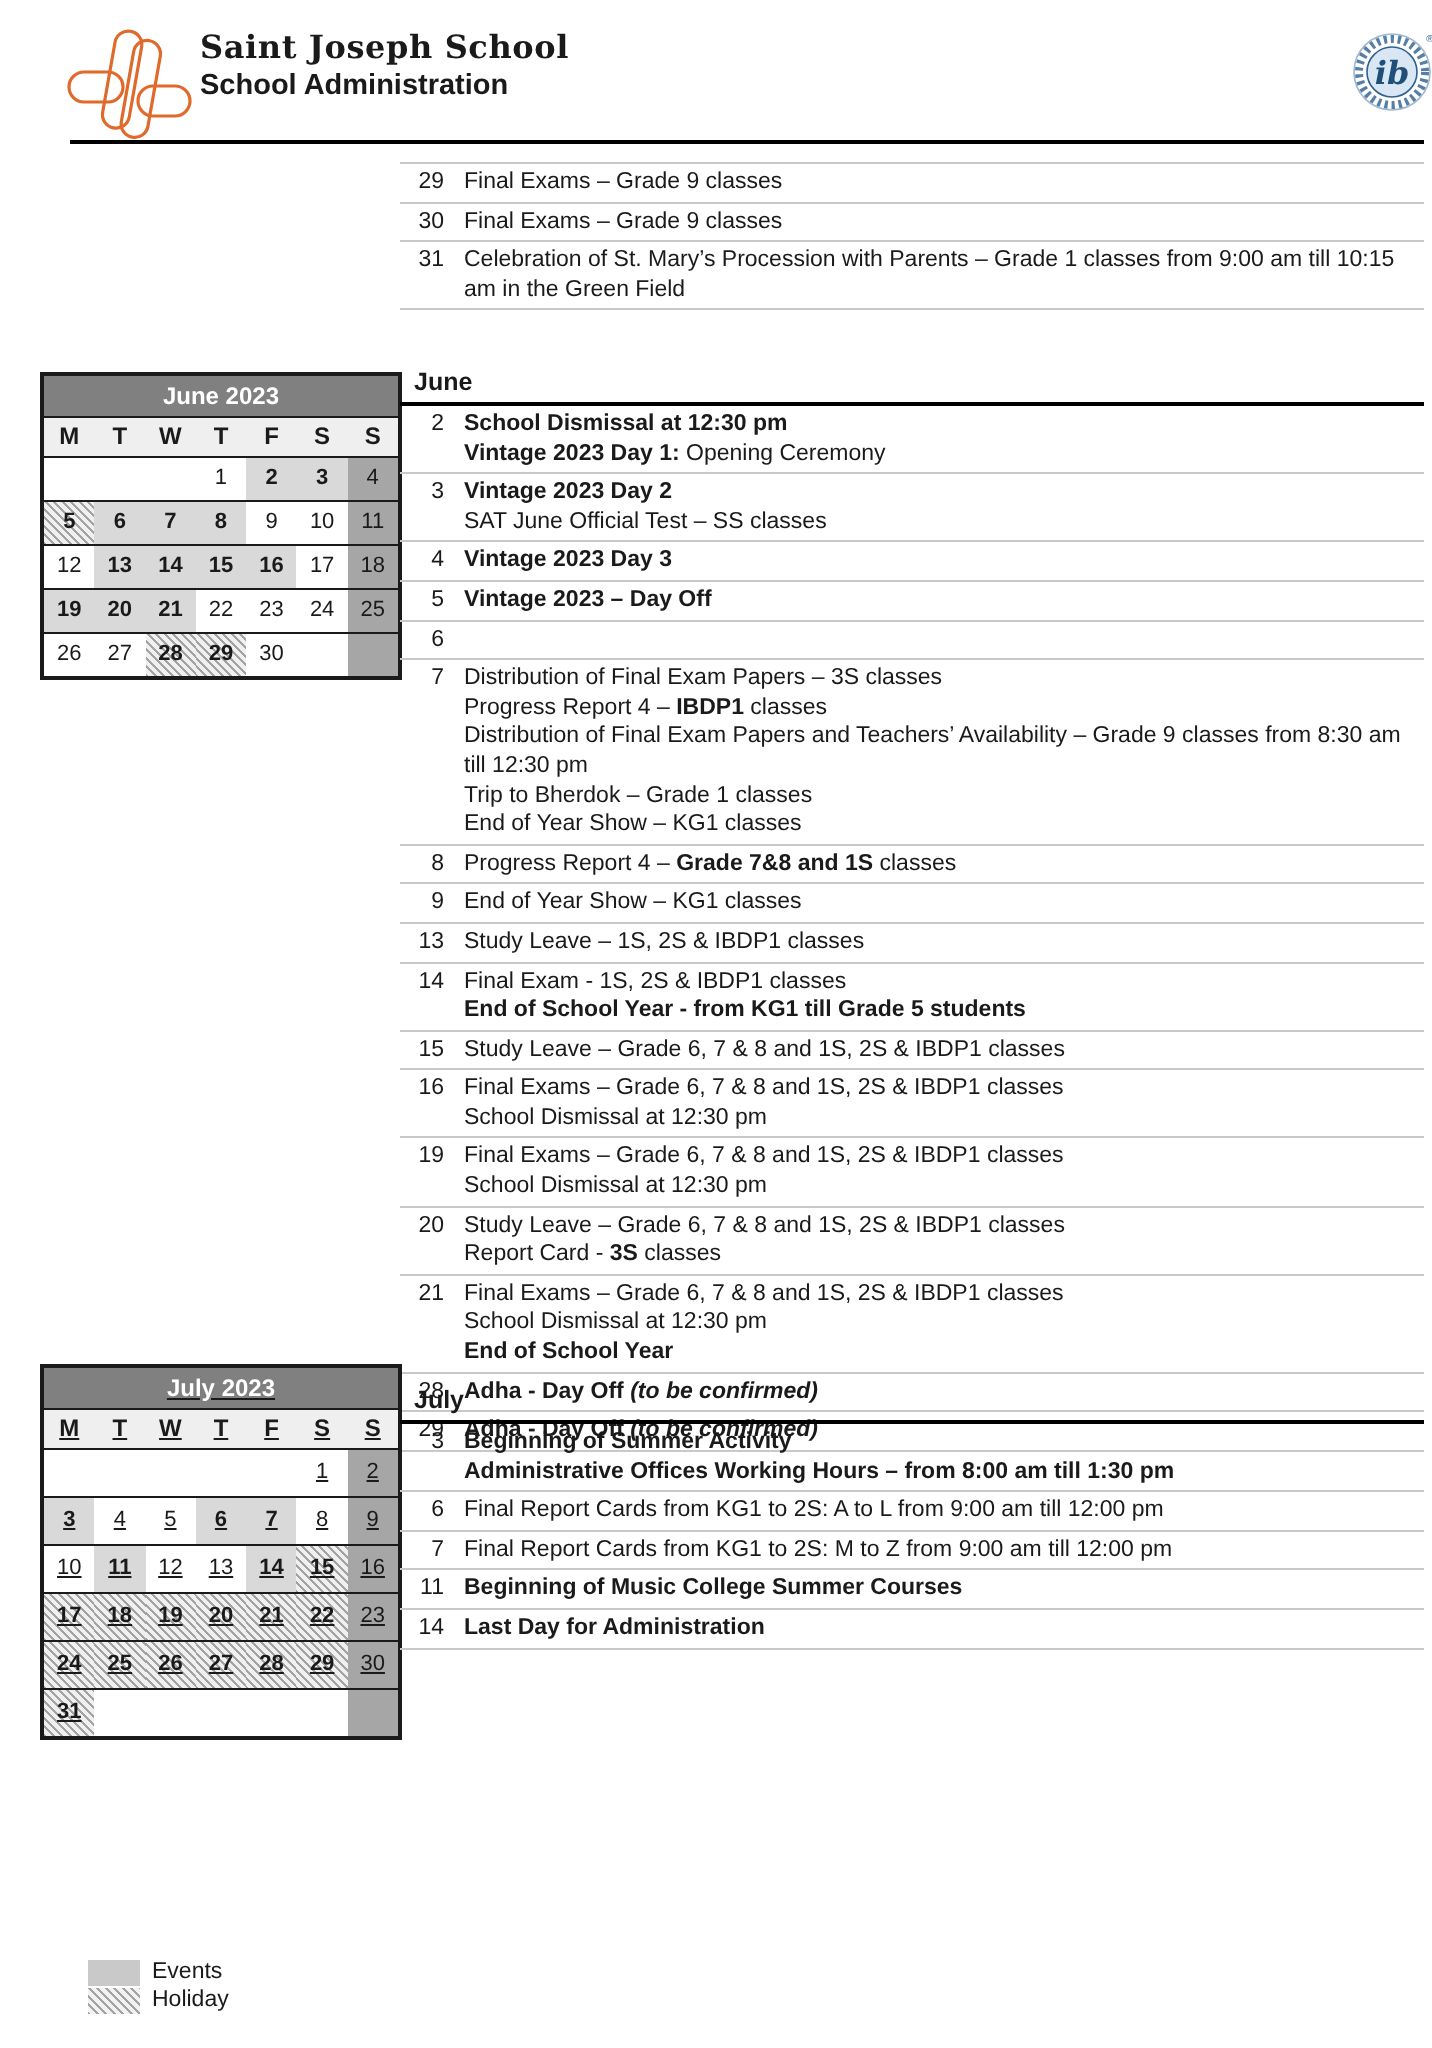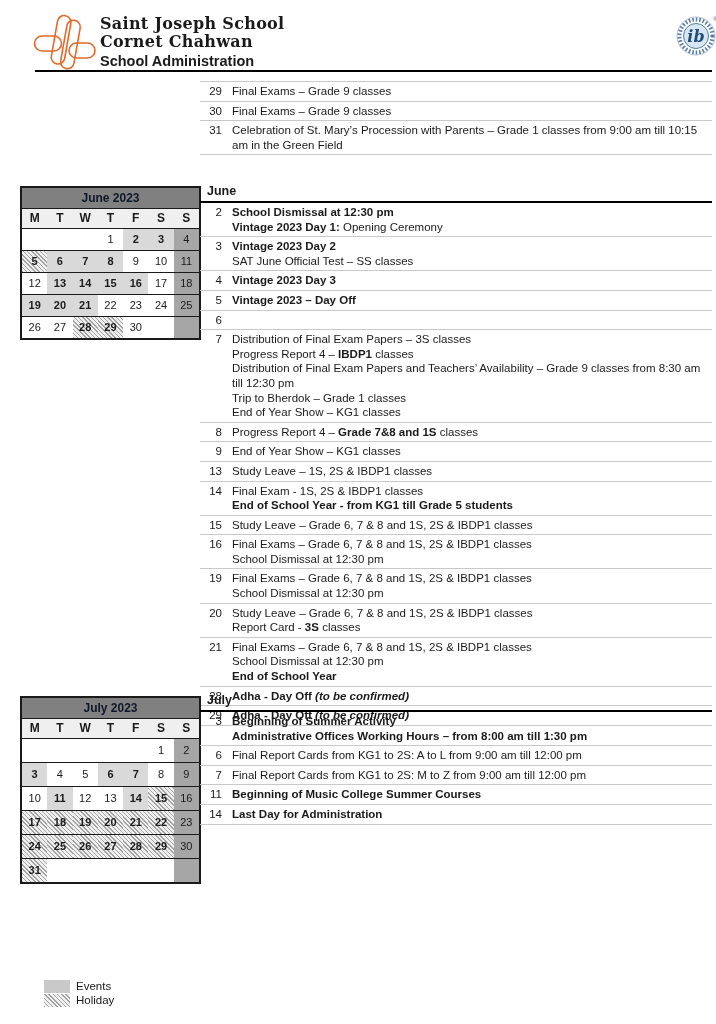--- a/index.html
+++ b/index.html
@@ -19,21 +19,21 @@
   .evt-title{font-size:12.5px;font-weight:bold;margin:0;padding:1px 0 3px 7px;border-bottom:2px solid #000;}
   .evt-row{display:flex;border-bottom:1px solid #c9c9c9;padding:2px 0 2px 0;}
   .evt-day{flex:none;width:22px;text-align:right;padding-right:10px;font-size:11.5px;line-height:14.6px;}
   .evt-text{flex:1;font-size:11.5px;line-height:14.6px;}
   .b{font-weight:bold;}
   .i{font-style:italic;}
   .top-border{border-top:1px solid #c9c9c9;}
 
   
   .cal{position:absolute;left:20px;width:177px;border:2px solid #1a1a1a;background:#fff;}
-  .cal-title{background:#808080;color:#0f172a;text-align:center;font-weight:bold;font-size:12px;height:20px;line-height:20px;border-bottom:1px solid #1a1a1a;}
+  .cal-title{background:#808080;color:#ffffff;text-align:center;font-weight:bold;font-size:12px;height:20px;line-height:20px;border-bottom:1px solid #1a1a1a;}
   .cal-head{display:grid;grid-template-columns:repeat(7,1fr);background:#efefef;border-bottom:1px solid #1a1a1a;}
   .cal-row{display:grid;grid-template-columns:repeat(7,1fr);border-bottom:1px solid #1a1a1a;}
   .cal-row:last-child{border-bottom:none;}
   .cal-cell{text-align:center;font-size:11px;overflow:hidden;}
   .cal-dow{font-weight:bold;font-size:12px;height:19px;line-height:19px;}
   #cal-0 .cal-row .cal-cell{height:21px;line-height:21px;}
   #cal-1 .cal-row .cal-cell{height:23px;line-height:23px;}
   .t-normal,.t-blank{background:#fff;}
   .t-event{background:#d9d9d9;font-weight:bold;}
   .t-sunday{background:#a6a6a6;}
@@ -59,21 +59,20 @@
         <rect x="36" y="30" width="26" height="15" rx="7.5"></rect>
         <g transform="rotate(10 32 29)">
           <rect x="21" y="3" width="13.5" height="49" rx="6.7"></rect>
           <rect x="31" y="6" width="13.5" height="49" rx="6.7"></rect>
         </g>
       </g>
     </svg>
   </div>
   <div class="hdr-text">
     <div class="school-name">Saint Joseph School</div>
-    <div class="school-loc">Cornet Chahwan</div>
     <div class="dept">School Administration</div>
   </div>
   <div class="ib-logo">
     <svg width="42" height="42" viewBox="0 0 42 42">
       <circle cx="20" cy="21" r="19" fill="#ffffff" stroke="#9fb8d2" stroke-width="0.8"></circle>
       <circle cx="20" cy="21" r="16.5" fill="none" stroke="#2d5f8f" stroke-width="4" stroke-dasharray="1.6 1.9" opacity="0.8"></circle>
       <circle cx="20" cy="21" r="12.5" fill="#d9e7f4" stroke="#2d5f8f" stroke-width="0.8"></circle>
       <text x="20" y="27" text-anchor="middle" font-family="DejaVu Serif, serif" font-style="italic" font-weight="bold" font-size="16" fill="#1f4e79">ib</text>
       <text x="39" y="6" text-anchor="middle" font-size="5" fill="#2d5f8f">®</text>
     </svg>
@@ -273,21 +272,21 @@
         </div>
         <div class="evt-row">
           <div class="evt-day">29</div>
           <div class="evt-text">
             <div><span class="b">Adha - Day Off </span><span class="b i">(to be confirmed)</span></div>
           </div>
         </div>
       </div>
   </section>
 
-  <div class="cal" id="cal-1" style="top:696px;">
+  <div class="cal" id="cal-1" style="top:682px;text-decoration:underline;">
     <div class="cal-title">July 2023</div>
     <div class="cal-head" id="cal-head-1">
         <div class="cal-cell cal-dow">M</div>
         <div class="cal-cell cal-dow">T</div>
         <div class="cal-cell cal-dow">W</div>
         <div class="cal-cell cal-dow">T</div>
         <div class="cal-cell cal-dow">F</div>
         <div class="cal-cell cal-dow">S</div>
         <div class="cal-cell cal-dow">S</div>
       </div>

